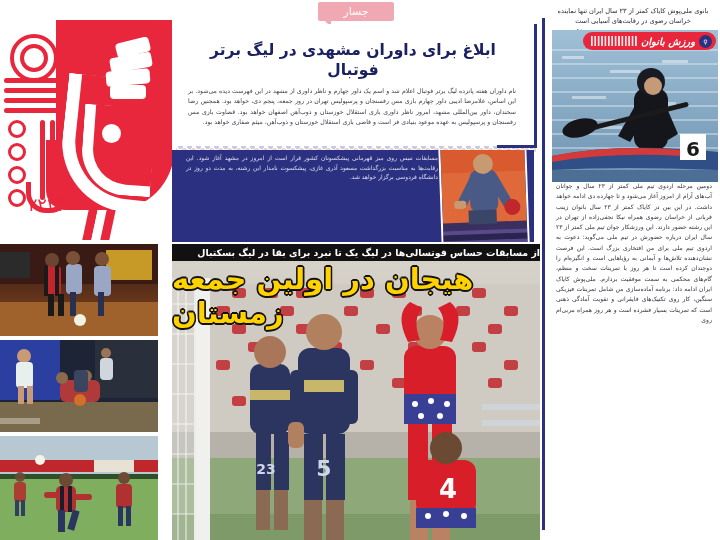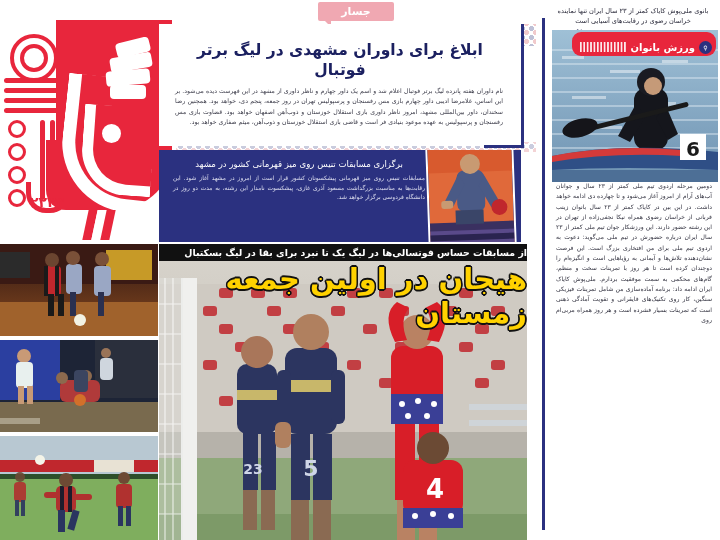--- a/index.html
+++ b/index.html
@@ -20,21 +20,21 @@
       radial-gradient(rgba(200,40,50,.45) 38%, transparent 40%);
     background-size:9px 9px, 9px 9px;
     background-position:0 0, 4px 4px;
     pointer-events:none;
   }
 
   
   .watermark{
     position:absolute;left:318px;top:2px;width:76px;height:19px;
     background:#f0a8b2;border-radius:2px;
-    color:#fff;font-size:11px;font-weight:bold;
+    color:#fff;font-size:11px;font-weight:normal;
     display:flex;align-items:center;justify-content:center;
     letter-spacing:.5px;
   }
   .watermark:after{
     content:"";position:absolute;left:6px;bottom:-6px;
     border-left:7px solid transparent;border-right:0px solid transparent;
     border-top:7px solid #f0a8b2;
   }
 
   
@@ -79,21 +79,21 @@
   .b3{left:2px;top:66px;width:58px;height:5px;border-radius:3px;}
   .b4{left:2px;top:76px;width:58px;height:5px;border-radius:3px;}
   .dotcol{position:absolute;left:6px;top:88px;}
   .dotcol i{display:block;width:12px;height:12px;border:3px solid #e8263c;border-radius:50%;margin-bottom:5px;}
   .stem{position:absolute;left:38px;top:88px;width:5px;height:80px;background:#e8263c;border-radius:3px;}
   .stem2{position:absolute;left:48px;top:88px;width:5px;height:80px;background:#e8263c;border-radius:3px;}
   .curve{position:absolute;left:24px;top:150px;width:34px;height:26px;border:5px solid #e8263c;border-top:none;border-radius:0 0 20px 20px;}
 
   .issue-no{
     position:absolute;left:4px;top:176px;width:86px;
-    color:#e8263c;font-size:14px;font-weight:bold;letter-spacing:3px;
+    color:#e8263c;font-size:18px;font-weight:normal;letter-spacing:3px;
     direction:rtl;text-align:center;
   }
   .datebox{
     position:absolute;left:2px;top:192px;width:78px;height:42px;
     background:#e8263c;color:#fff;border-radius:2px;
     display:flex;flex-direction:column;
   }
   .datebox .dbtop{display:flex;align-items:center;justify-content:flex-end;padding:2px 4px 0 4px;gap:3px;}
   .db-day{font-size:11px;font-weight:bold;line-height:1;}
   .db-mini{
@@ -109,21 +109,21 @@
   .tc2{left:9px;background:#fff;}
   .tc3{left:18px;background:#e8263c;}
 
   
   .lphoto{position:absolute;left:0;width:158px;overflow:hidden;}
   .lp1{top:244px;height:92px;}
   .lp2{top:340px;height:92px;}
   .lp3{top:436px;height:104px;}
 
   
-  .center{position:absolute;left:159px;top:0;width:368px;height:492px;}
+  .center{position:absolute;left:172px;top:0;width:368px;height:492px;}
 
   .story1{
     position:absolute;left:0;top:24px;width:362px;height:122px;
     background:#fff;
     border-right:3px solid #2b3180;
     border-radius:0 0 0 0;
   }
   .story1:after{
     content:"";position:absolute;right:-3px;bottom:-2px;width:40px;height:3px;background:#2b3180;
   }
@@ -162,37 +162,37 @@
   
   .mainstory{position:absolute;left:0;top:244px;width:368px;height:296px;overflow:hidden;}
   .kickerbar{
     position:absolute;left:0;top:0;width:368px;height:17px;
     background:#111;color:#fff;z-index:6;
     direction:rtl;text-align:right;font-size:9.4px;font-weight:bold;
     line-height:17px;
   }
   .mainhl{
     position:absolute;left:0;top:18px;width:368px;z-index:6;
-    direction:rtl;text-align:right;
+    direction:rtl;text-align:left;
     font-size:29px;font-weight:bold;line-height:34px;
     color:#ffd200;
     text-shadow:
        1.6px 0 0 #111, -1.6px 0 0 #111, 0 1.6px 0 #111, 0 -1.6px 0 #111,
        1.2px 1.2px 0 #111, -1.2px 1.2px 0 #111, 1.2px -1.2px 0 #111, -1.2px -1.2px 0 #111;
   }
 
   
   .right{position:absolute;left:548px;top:0;width:172px;height:540px;background:#fff;}
   .rail{position:absolute;left:-6px;top:18px;width:3px;height:512px;background:#2b3180;}
   .kayak{position:absolute;left:4px;top:30px;width:166px;height:152px;overflow:hidden;}
   .badge{
     position:absolute;right:4px;top:32px;z-index:5;
     height:18px;background:#e8263c;border-radius:9px;
-    display:flex;align-items:center;gap:4px;padding:6px 4px 0 8px;
-    color:#fff;font-size:10px;font-weight:bold;direction:rtl;
+    display:flex;align-items:center;gap:4px;padding:0 4px 0 8px;
+    color:#fff;font-size:10px;font-weight:bold;direction:rtl;font-style:italic;
   }
   .badge .bdot{
     width:13px;height:13px;border-radius:50%;background:#2b3180;
     display:flex;align-items:center;justify-content:center;font-size:6px;color:#fff;
   }
   .badge .dashes{
     width:46px;height:10px;
     background:repeating-linear-gradient(to right,#fff 0 1.6px,transparent 1.6px 3.4px);
     background-size:3.4px 2.2px;background-repeat:repeat;
     opacity:.9;
@@ -355,21 +355,20 @@
   </div>
 
   <div class="center">
 
     <div class="story1">
       <div class="hl1">ابلاغ برای داوران مشهدی در لیگ برتر فوتبال</div>
       <div class="body1">نام داوران هفته پانزده لیگ برتر فوتبال اعلام شد و اسم یک داور چهارم و ناظر داوری از مشهد در این فهرست دیده می‌شود. بر این اساس، غلامرضا ادیبی داور چهارم بازی مس رفسنجان و پرسپولیس تهران در روز جمعه، پنجم دی، خواهد بود. همچنین رضا سخندان، داور بین‌المللی مشهد، امروز ناظر داوری بازی استقلال خوزستان و ذوب‌آهن اصفهان خواهد بود. قضاوت بازی مس رفسنجان و پرسپولیس به عهده موعود بنیادی فر است و قاضی بازی استقلال خوزستان و ذوب‌آهن، میثم صفاری خواهد بود.</div>
     </div>
 
     <div class="story2">
-      <div class="kick">برگزاری مسابقات تنیس روی میز قهرمانی کشور در مشهد</div>
       <div class="body">مسابقات تنیس روی میز قهرمانی پیشکسوتان کشور قرار است از امروز در مشهد آغاز شود. این رقابت‌ها به مناسبت بزرگداشت مسعود آذری غازی، پیشکسوت نامدار این رشته، به مدت دو روز در دانشگاه فردوسی برگزار خواهد شد.</div>
       <div class="tt-photo">
         <svg class="imgph" viewBox="0 0 84 104" preserveAspectRatio="none">
           <rect width="84" height="104" fill="#e0693a"></rect>
           <rect x="0" y="0" width="84" height="28" fill="#d85a2e"></rect>
           <rect x="0" y="84" width="84" height="20" fill="#5a4a8a"></rect>
           <rect x="0" y="78" width="84" height="8" fill="#3a3060"></rect>
           <rect x="0" y="90" width="84" height="6" fill="#2a2450"></rect>
           <rect x="28" y="26" width="28" height="42" rx="8" fill="#4a5a86"></rect>
           <circle cx="42" cy="20" r="10" fill="#c89a72"></circle>

